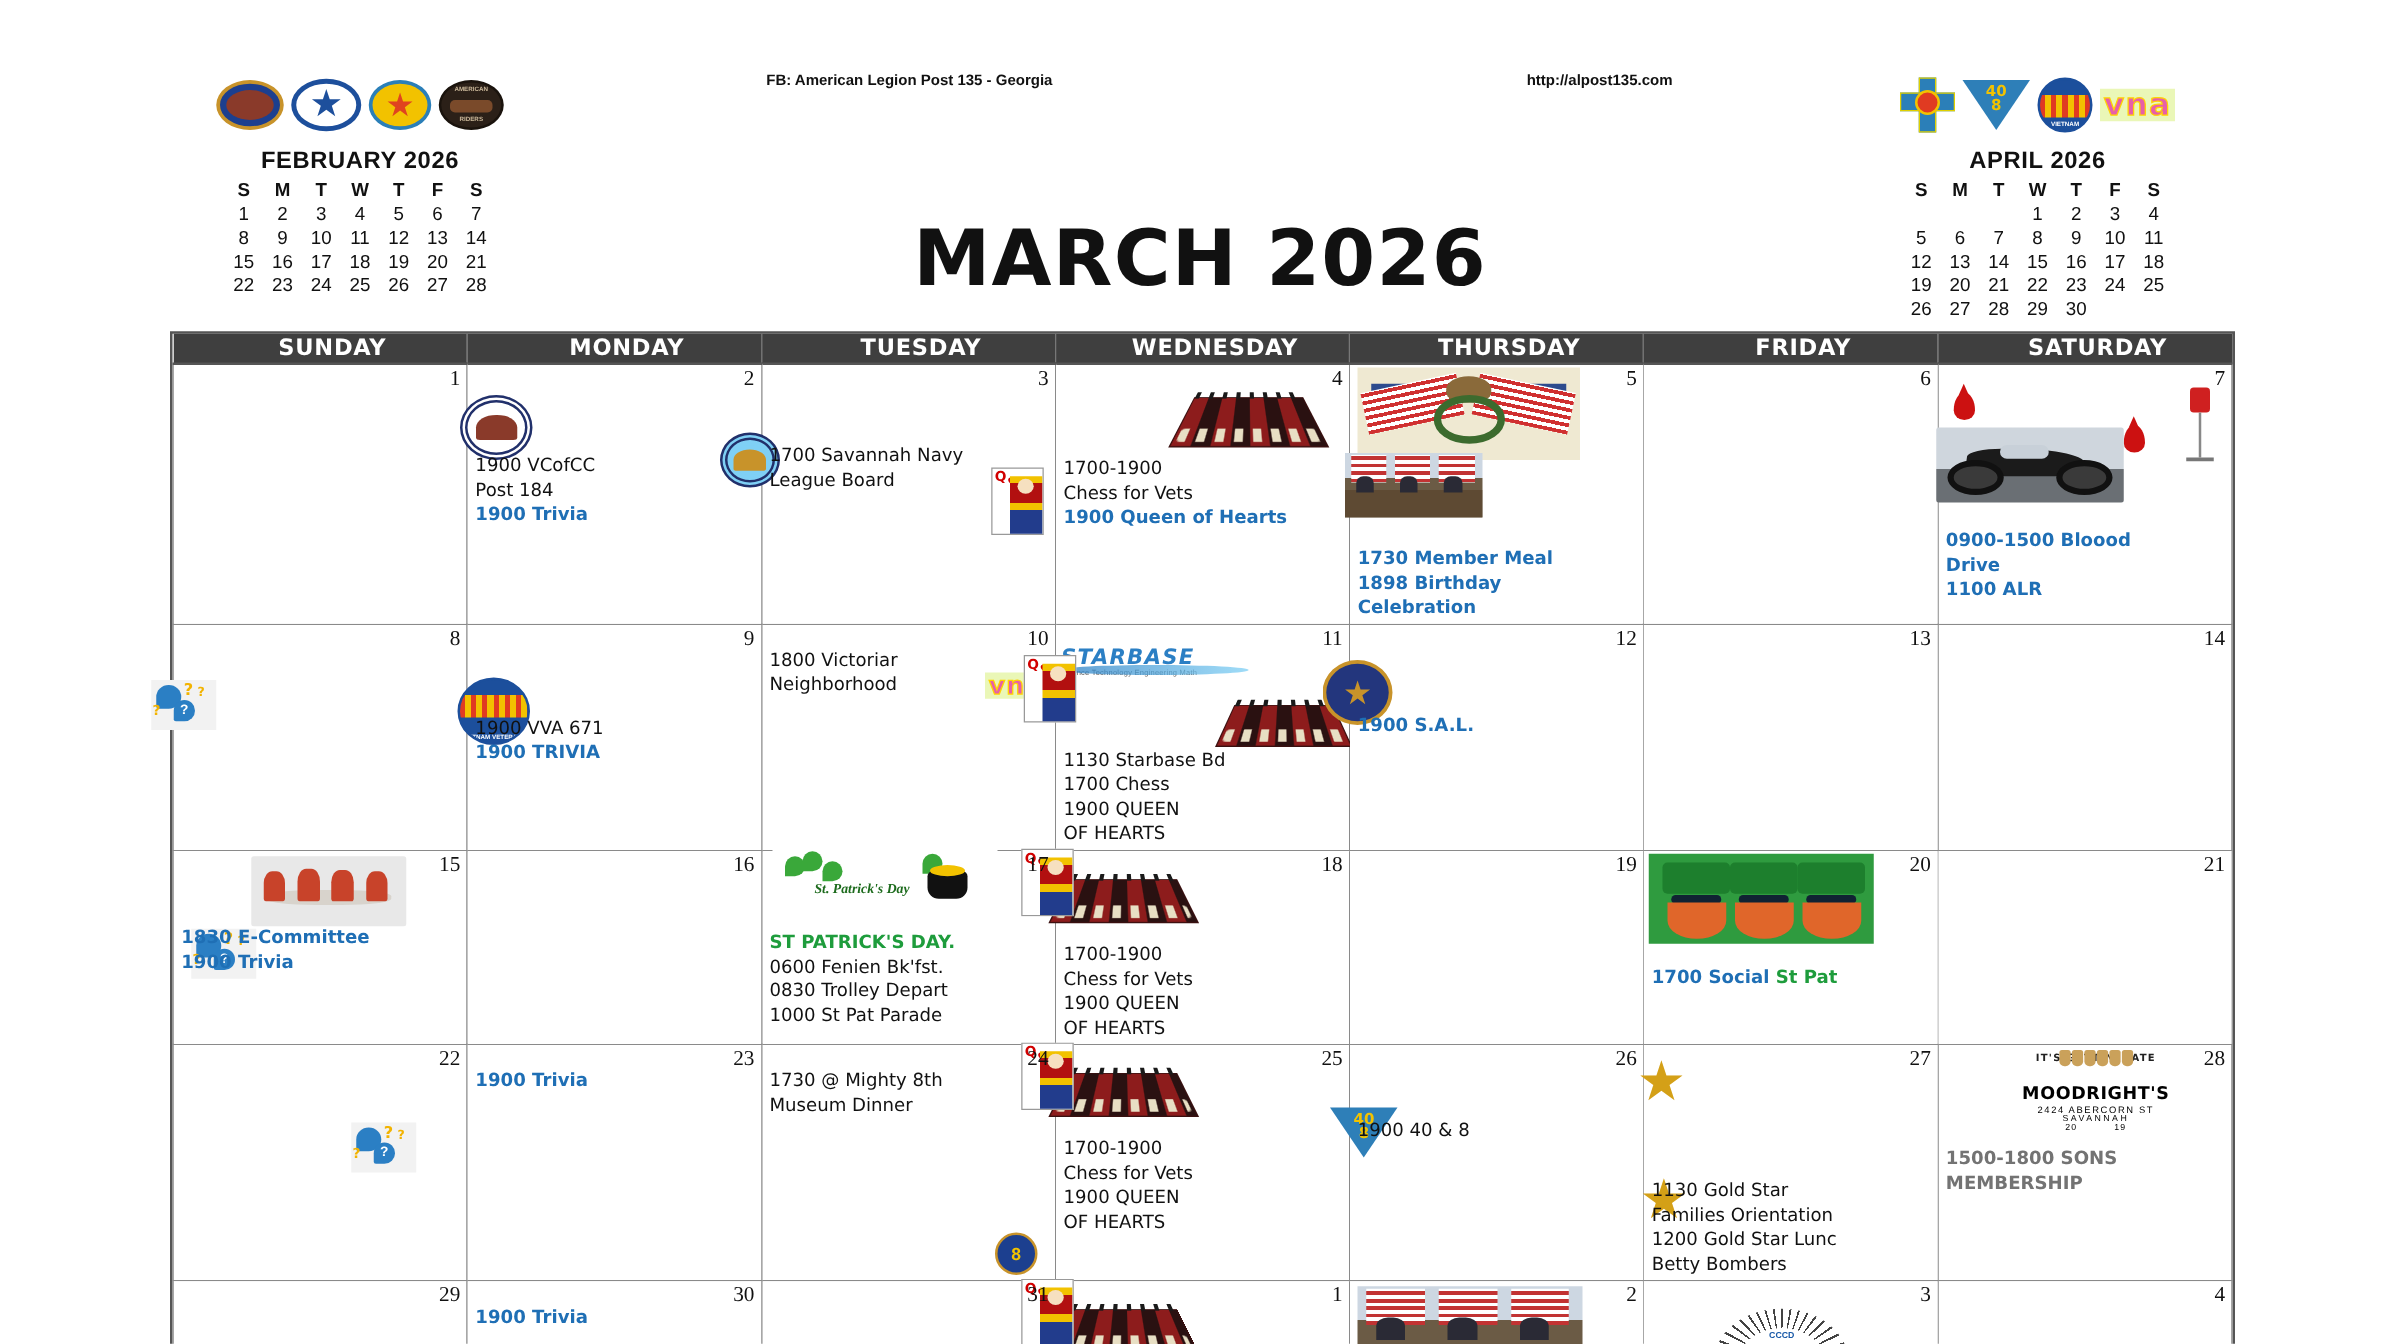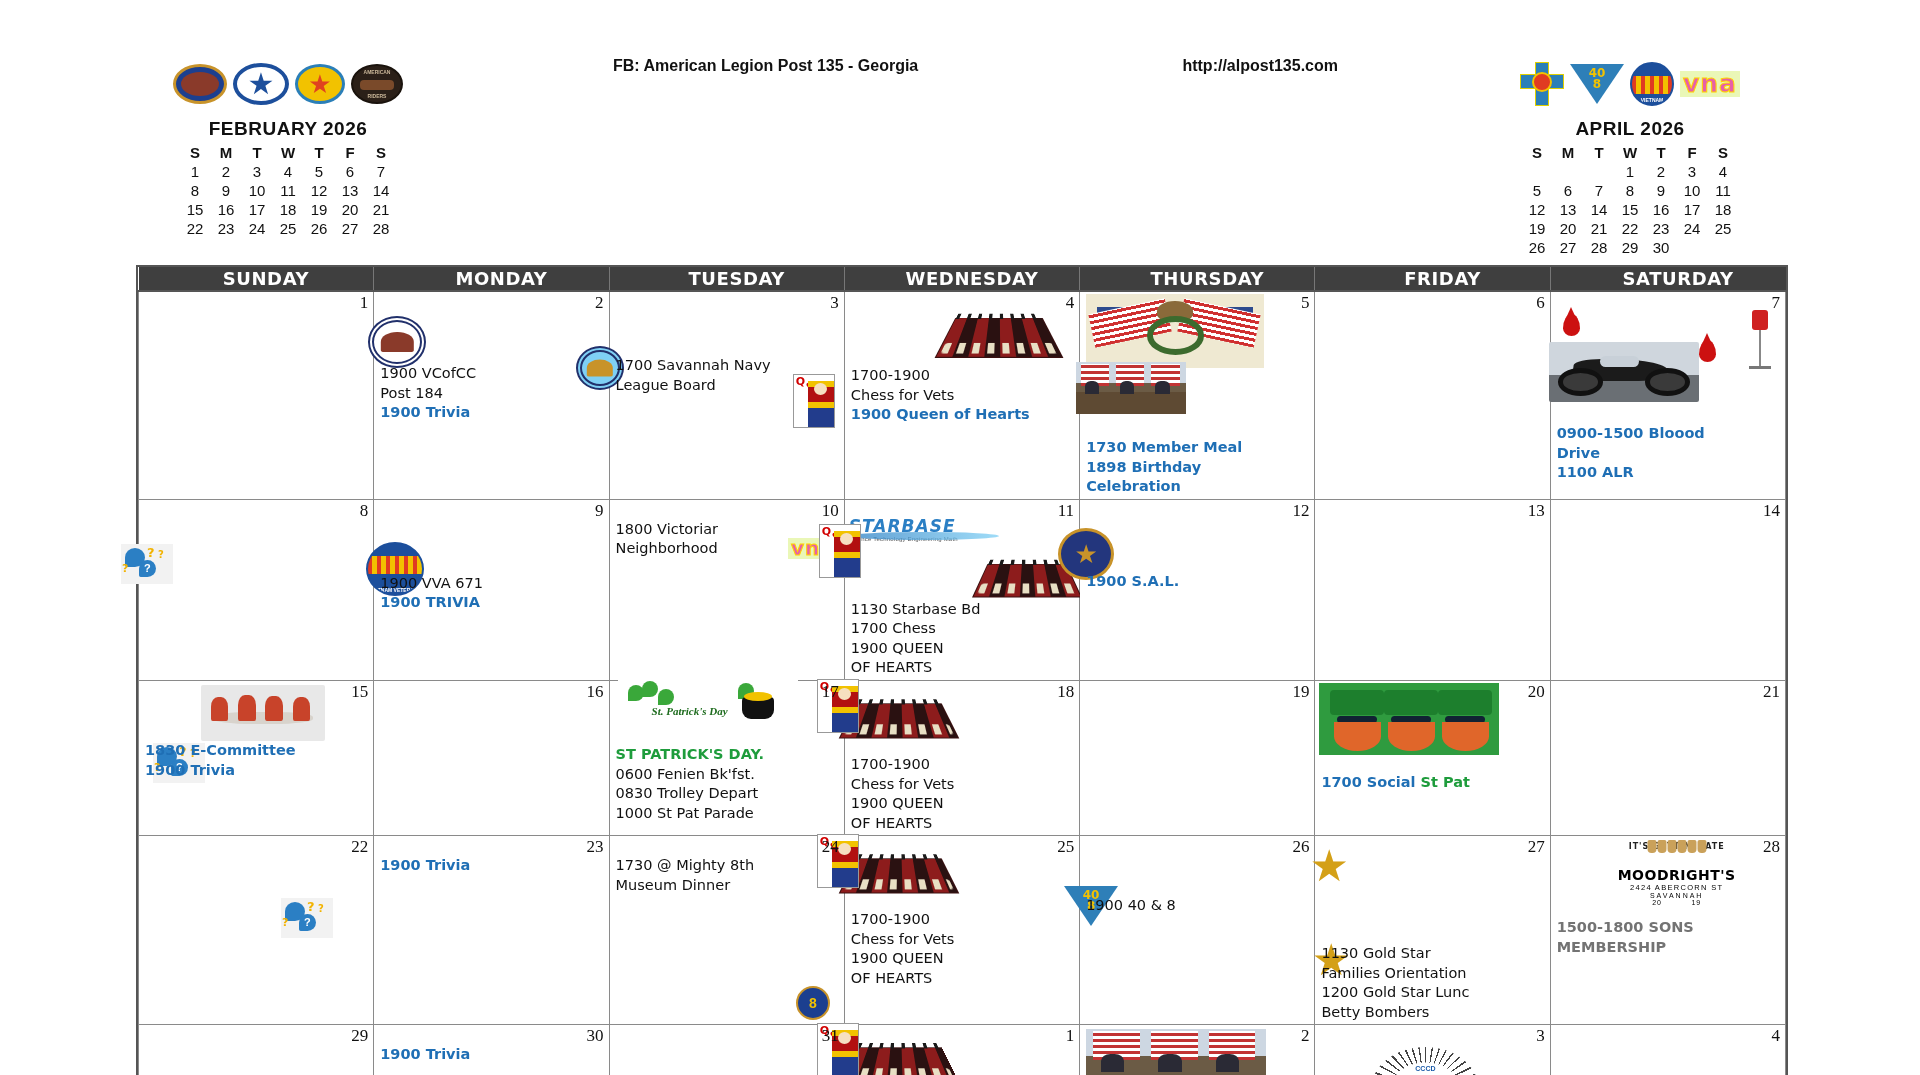--- a/index.html
+++ b/index.html
@@ -93,21 +93,21 @@
     color: #111;
     margin-top: 1px;
     white-space: nowrap;
   }
   .fb-row {
     position: relative;
     height: 21px;
     margin-top: 1px;
     font-family: "Liberation Sans", sans-serif;
     font-weight: bold;
-    font-size: 16px;
+    font-size: 12px;
     color: #111;
   }
   .fb-row .fb   { position:absolute; left: 53px; }
   .fb-row .site { position:absolute; right: 22px; font-weight: bold; }
 
   .month-title {
     position: absolute;
     left: 560px; top: 176px;
     width: 800px;
     text-align: center;
@@ -532,20 +532,21 @@
       </table>
     </div>
 
     <div class="center-head">
       <div class="fb-row">
         <span class="fb">FB: American Legion Post 135 - Georgia</span>
         <span class="site">http://alpost135.com</span>
       </div>
     </div>
 
+    <div class="month-title">MARCH 2026</div>
 
     <div class="mini right">
       <div class="mini-emblems">
         <div class="cross40">
           <div class="v"></div>
             <div class="h"></div>
             <div class="c"></div>
         </div>
         <div class="tri408">
           <div class="n">40<br>8</div>

